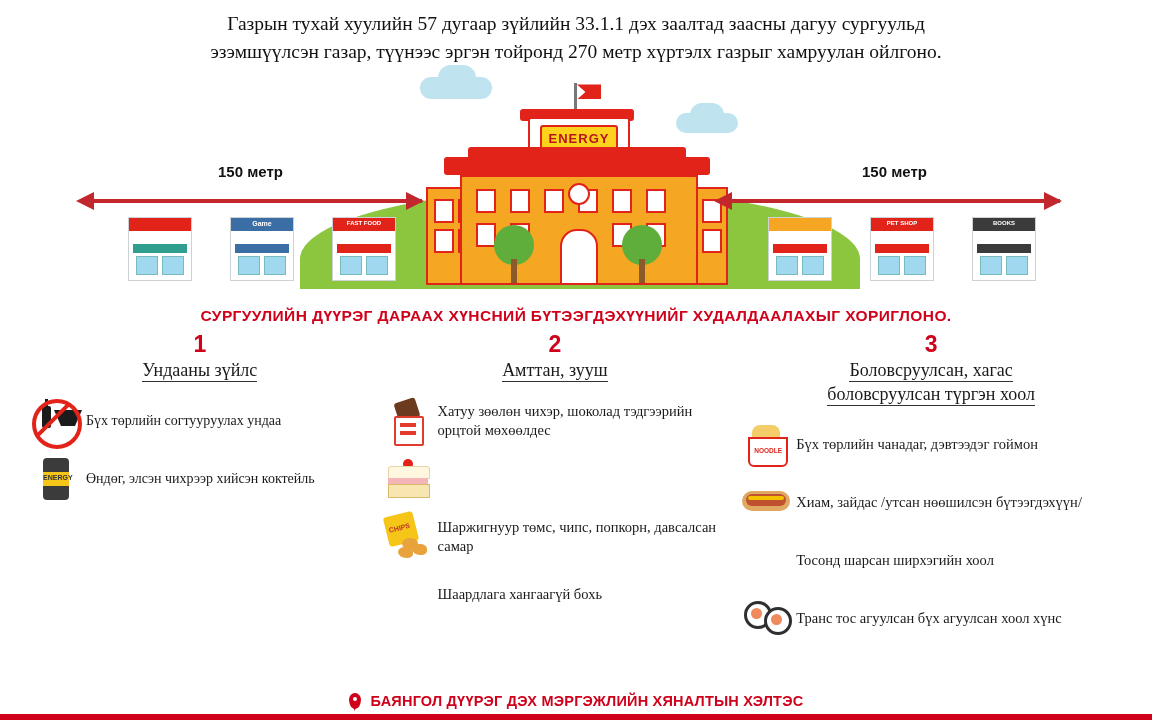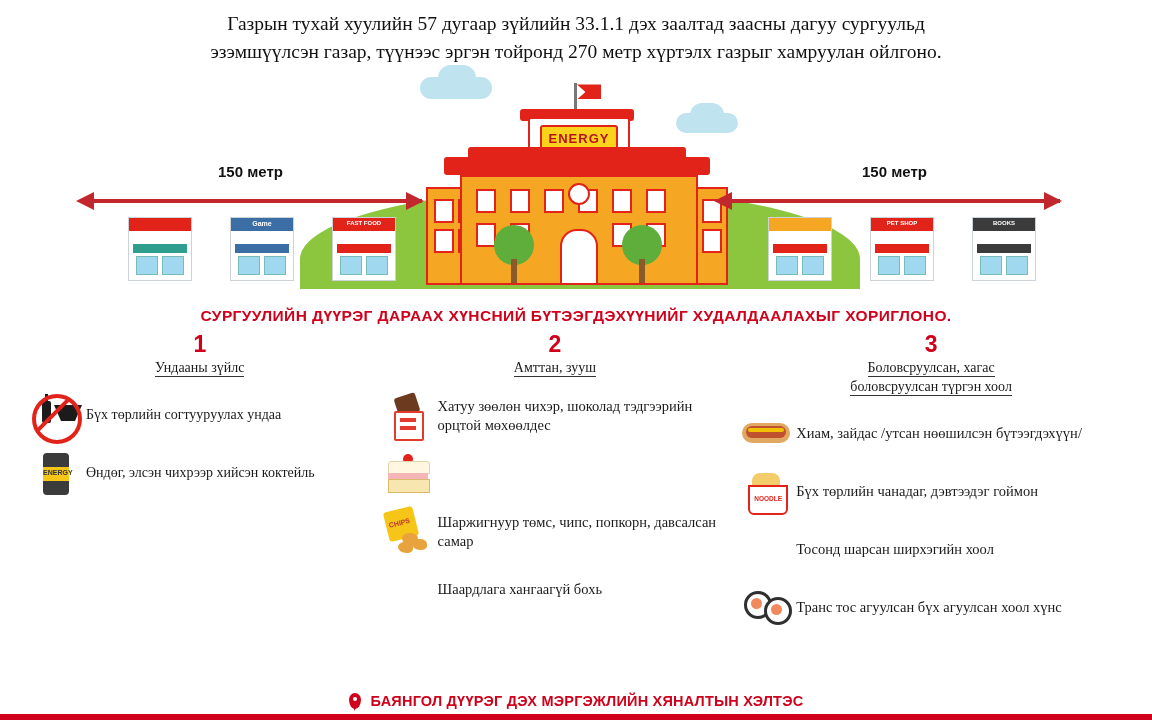--- a/index.html
+++ b/index.html
@@ -123,21 +123,21 @@
   
   .cols { display:flex; margin-top:8px; padding:0 24px; }
   .col { flex:1; position:relative; }
   .col.c2 { flex:1.02; }
   .col.c3 { flex:1.12; }
   .colnum {
     text-align:center; color:#d0021b; font-weight:bold;
     font-family:"Liberation Sans", sans-serif; font-size:23px; line-height:1;
   }
   .coltitle {
-    text-align:center; font-size:14px; margin-top:3px; line-height:1.3;
+    text-align:center; font-size:18px; margin-top:3px; line-height:1.3;
   }
   .coltitle span { border-bottom:1px solid #333; padding-bottom:1px; }
   .items { margin-top:12px; }
   .item { display:flex; align-items:center; min-height:52px; margin-bottom:6px; }
   .item .icon { width:62px; flex:0 0 62px; text-align:center; position:relative; height:50px; }
   .item .txt { font-size:14.5px; line-height:1.3; padding-right:6px; }
   .col.c1 .item .txt { font-size:14px; }
 
   
   .ic-ban { position:absolute; left:8px; top:3px; width:42px; height:42px; border:4px solid #e2231a; border-radius:50%; }
@@ -398,36 +398,36 @@
 
   <div class="col c3">
     <div class="colnum">3</div>
     <div class="coltitle">
       <span>Боловсруулсан, хагас</span><br>
       <span>боловсруулсан түргэн хоол</span>
     </div>
     <div class="items">
       <div class="item">
         <div class="icon">
+          <div class="ic-noodle">
+              <div class="nd"></div>
+              <div class="cup"></div>
+            </div>
+        </div>
+        <div class="txt">Бүх төрлийн чанадаг, дэвтээдэг гоймон</div>
+      </div>
+      <div class="item">
+        <div class="icon">
           <div class="ic-hotdog">
               <div class="bun"></div>
               <div class="saus"></div>
               <div class="must"></div>
             </div>
         </div>
         <div class="txt">Хиам, зайдас /утсан нөөшилсэн бүтээгдэхүүн/</div>
-      </div>
-      <div class="item">
-        <div class="icon">
-          <div class="ic-noodle">
-              <div class="nd"></div>
-              <div class="cup"></div>
-            </div>
-        </div>
-        <div class="txt">Бүх төрлийн чанадаг, дэвтээдэг гоймон</div>
       </div>
       <div class="item">
         <div class="icon"></div>
         <div class="txt">Тосонд шарсан ширхэгийн хоол</div>
       </div>
       <div class="item">
         <div class="icon">
           <div class="ic-sushi">
               <div class="r r1"></div>
               <div class="r r2"></div>

